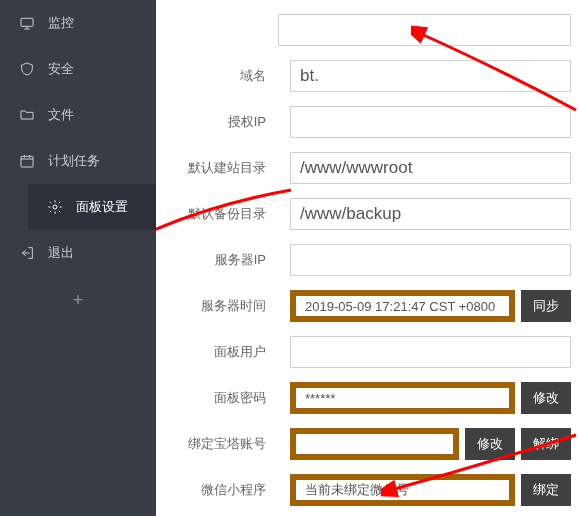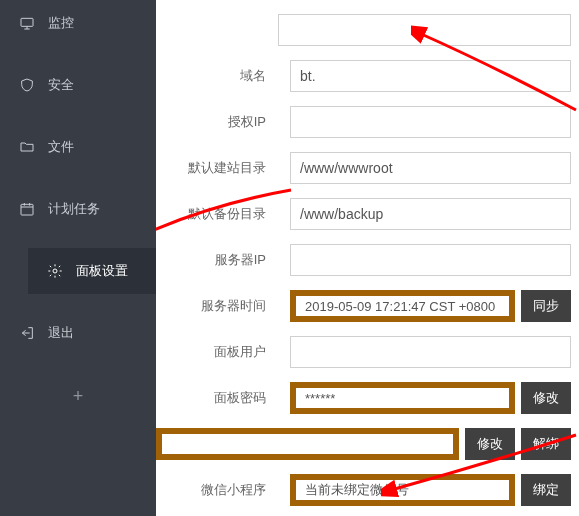--- a/index.html
+++ b/index.html
@@ -1,28 +1,28 @@
 <!DOCTYPE html>
 <html><head>
 <meta charset="utf-8">
 <style>
   * { box-sizing: border-box; margin: 0; padding: 0; }
   body { font-family: "Microsoft YaHei", Arial, sans-serif; font-size: 13px; background: #fff; color: #555; }
   .app { display: flex; width: 579px; height: 516px; overflow: hidden; }
-  .sidebar { width: 156px; background: #383d45; color: #aeb4bd; display: flex; flex-direction: column; gap: 16px; }
+  .sidebar { width: 156px; background: #383d45; color: #aeb4bd; display: flex; flex-direction: column; }
   .sidebar-item { display: flex; align-items: center; padding: 14px 18px; cursor: pointer; color: #c9cdd4; }
   .sidebar-item.active { background: #2c3038; color: #fff; margin-left: 28px; }
   .sidebar-item .icon { width: 18px; height: 18px; margin-right: 12px; display: inline-flex; align-items: center; justify-content: center; }
   .sidebar-item .icon svg { stroke: currentColor; fill: none; stroke-width: 1.5; }
   .sidebar-add { text-align: center; padding: 14px; color: #8e939c; font-size: 18px; cursor: pointer; }
   .main { flex: 1; padding: 14px 0 0 0; overflow: hidden; position: relative; }
   .form-row { display: flex; align-items: center; margin-bottom: 14px; }
   .label { width: 110px; text-align: right; margin-right: 24px; color: #666; font-size: 13px; }
   .field { flex: 1; display: flex; align-items: center; gap: 6px; padding-right: 8px; }
-  .field input { flex: 1; height: 32px; border: 1px solid #d0d0d0; padding: 0 9px; font-size: 14px; color: #555; outline: none; }
+  .field input { flex: 1; height: 32px; border: 1px solid #d0d0d0; padding: 0 9px; font-size: 17px; color: #555; outline: none; }
   .field .val { flex: 1; height: 32px; border: 6px solid #a16207; padding: 0 9px; font-size: 13px; color: #555; display: flex; align-items: center; background: #fff; }
   .btn-green { background: #404040; color: #fff; border: none; padding: 0 12px; height: 32px; font-size: 13px; cursor: pointer; }
   .arrow { position: absolute; pointer-events: none; }
 </style>
 </head>
 <body>
 
 <div class="app">
   <div class="sidebar">
     <div class="sidebar-item">
@@ -137,20 +137,21 @@
 
     <div class="form-row">
       <div class="label">面板密码</div>
       <div class="field">
         <div class="val">******</div>
         <button class="btn-green">修改</button>
       </div>
     </div>
 
     <div class="form-row">
+      <div class="label">绑定宝塔账号</div>
       <div class="field">
         <div class="val"></div>
         <button class="btn-green">修改</button>
         <button class="btn-green">解绑</button>
       </div>
     </div>
 
     <div class="form-row">
       <div class="label">微信小程序</div>
       <div class="field">

